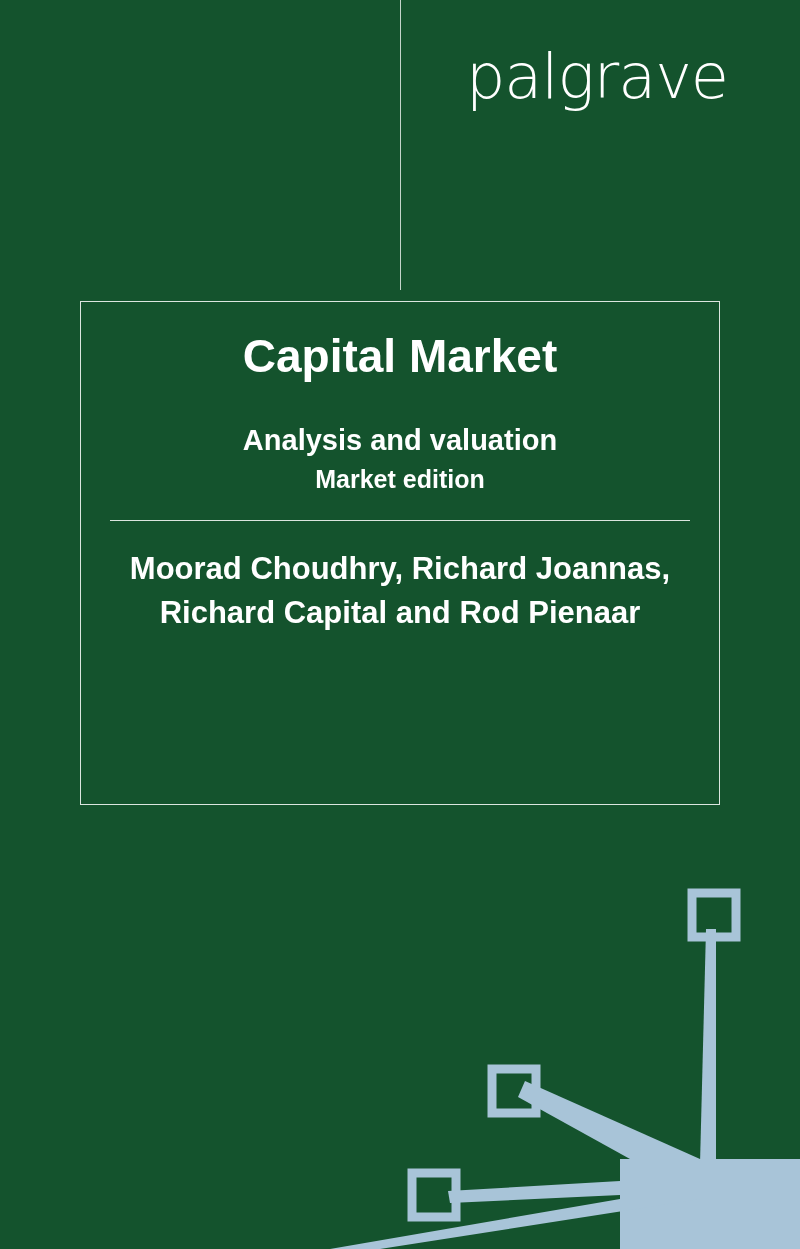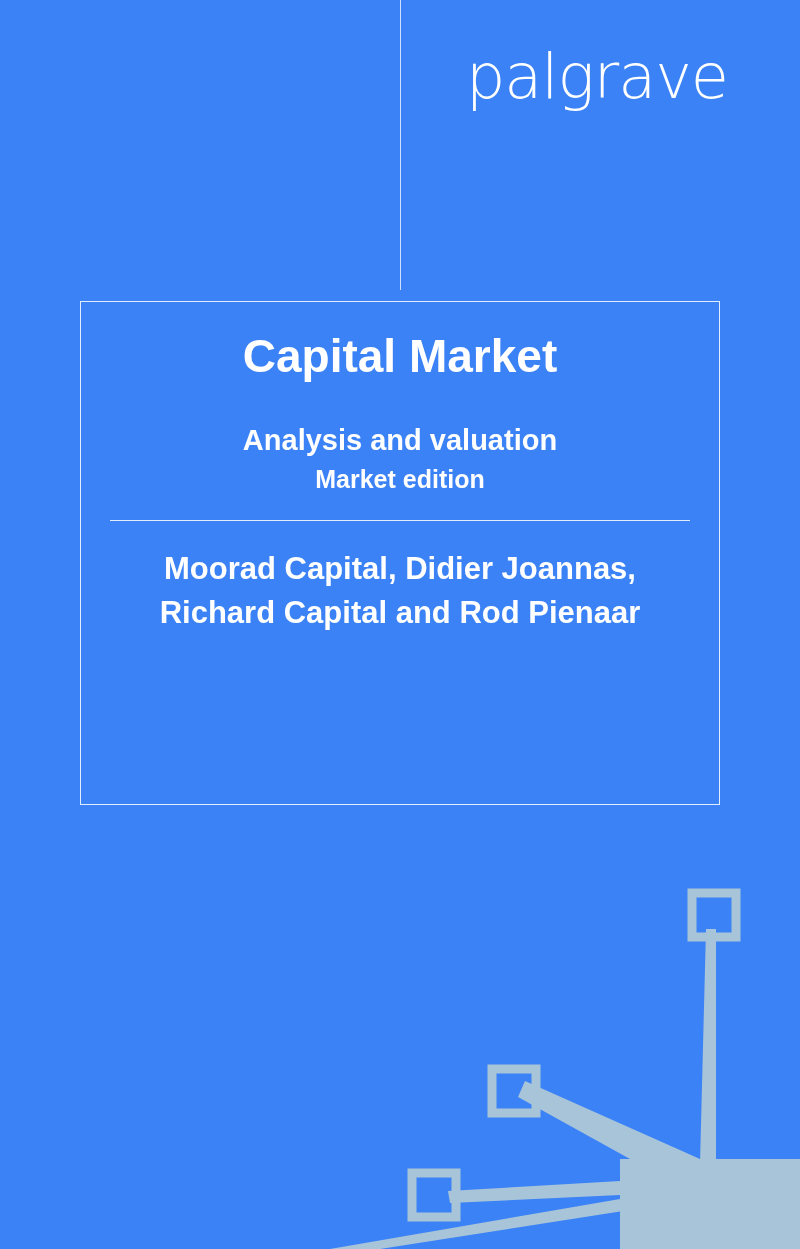--- a/index.html
+++ b/index.html
@@ -7,21 +7,21 @@
     padding: 0;
     background: #ffffff;
   }
   body {
     font-family: "Liberation Sans", sans-serif;
   }
   .cover {
     position: relative;
     width: 800px;
     height: 1249px;
-    background: #3b82f6;
+    background: #14532d;
     overflow: hidden;
   }
 
   
   .publisher {
     position: absolute;
     right: 72px;
     top: 46px;
     text-align: right;
     color: #ffffff;
@@ -122,21 +122,21 @@
   </div>
 
   <div class="title-box">
     <div class="title-main">
       <span class="line">Capital Market</span>
     </div>
     <div class="subtitle">Analysis and valuation</div>
     <div class="edition">Market edition</div>
     <div class="divider"></div>
     <div class="authors">
-      <span class="line">Moorad Capital, Didier Joannas,</span>
+      <span class="line">Moorad Choudhry, Richard Joannas,</span>
       <span class="line">Richard Capital and Rod Pienaar</span>
     </div>
   </div>
 
   <svg class="graphic" viewBox="0 0 800 420">
     <g fill="#a8c4d8" stroke="none">
 
       <rect x="620" y="330" width="180" height="90"></rect>
 
       <polygon points="700,335 716,335 716,100 706,100"></polygon>

